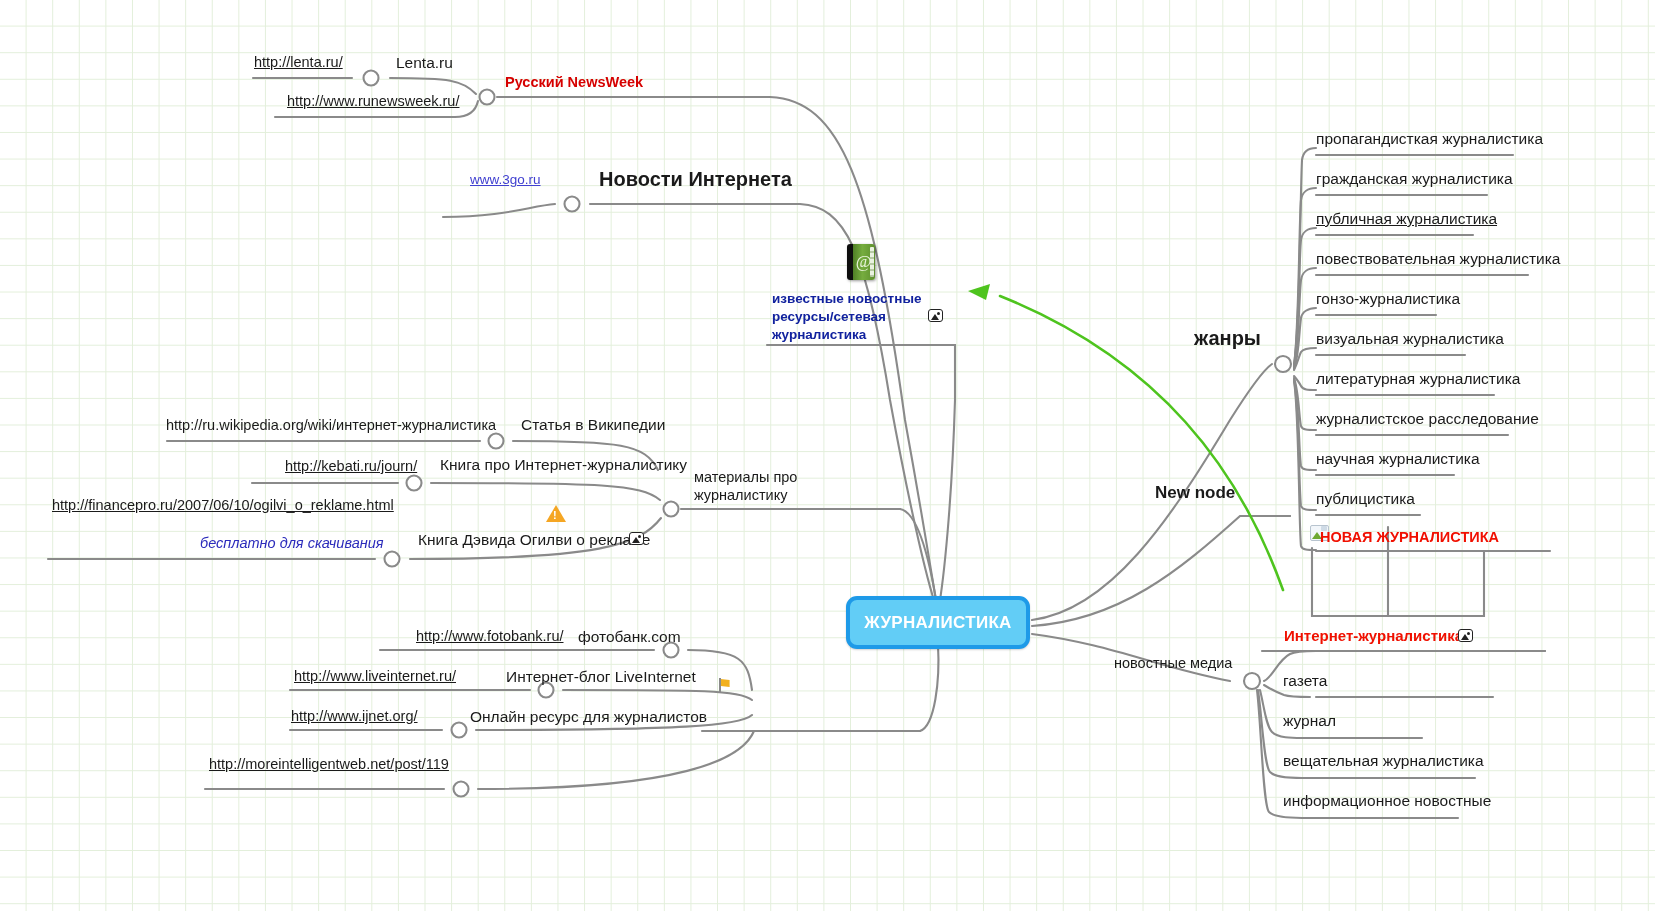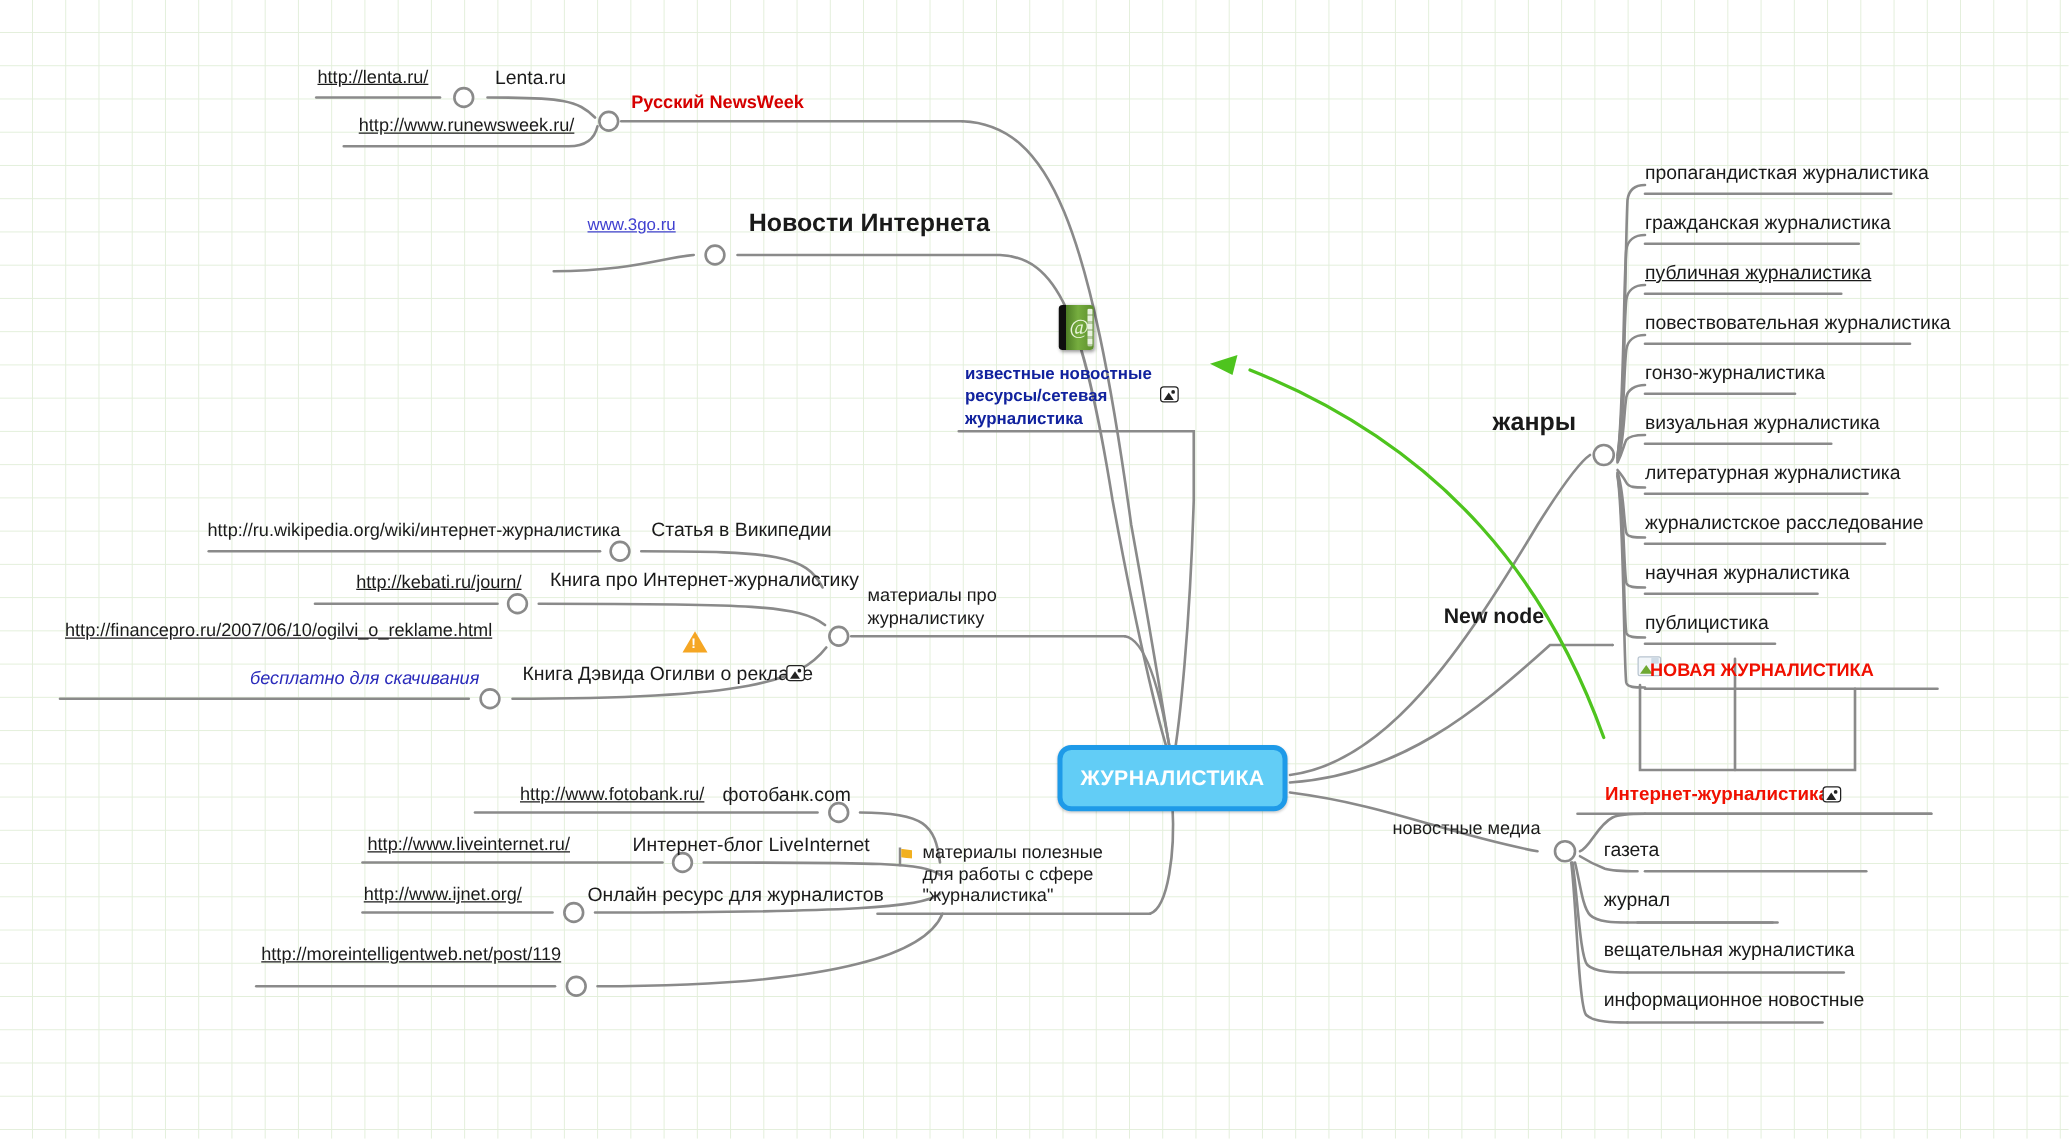--- a/index.html
+++ b/index.html
@@ -237,21 +237,20 @@
 
   <div class="node link" style="left:294px;top:668px;">http://www.liveinternet.ru/</div>
   <div class="node n-plain" style="left:506px;top:668px;">Интернет-блог LiveInternet</div>
 
   <div class="node link" style="left:291px;top:708px;">http://www.ijnet.org/</div>
   <div class="node n-plain" style="left:470px;top:708px;">Онлайн ресурс для журналистов</div>
 
   <div class="node link" style="left:209px;top:756px;">http://moreintelligentweb.net/post/119</div>
 
   <div class="flag-ico" style="left:718px;top:678px;"></div>
-  <div class="node n-bold wrap2" style="left:738px;top:674px;width:172px;font-size:14.5px;">материалы полезные для работы с сфере "журналистика"</div>
 
   <div id="root-node">ЖУРНАЛИСТИКА</div>
 
   <div class="node big" style="left:1194px;top:326px;">жанры</div>
 
   <div class="node n-plain" style="left:1316px;top:130px;">пропагандисткая журналистика</div>
   <div class="node n-plain" style="left:1316px;top:170px;">гражданская журналистика</div>
   <div class="node n-plain" style="left:1316px;top:210px;text-decoration:underline;">публичная журналистика</div>
   <div class="node n-plain" style="left:1316px;top:250px;">повествовательная журналистика</div>
   <div class="node n-plain" style="left:1316px;top:290px;">гонзо-журналистика</div>

